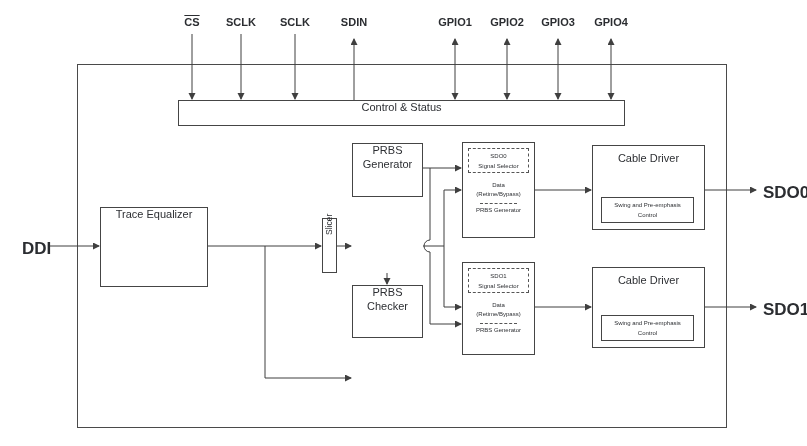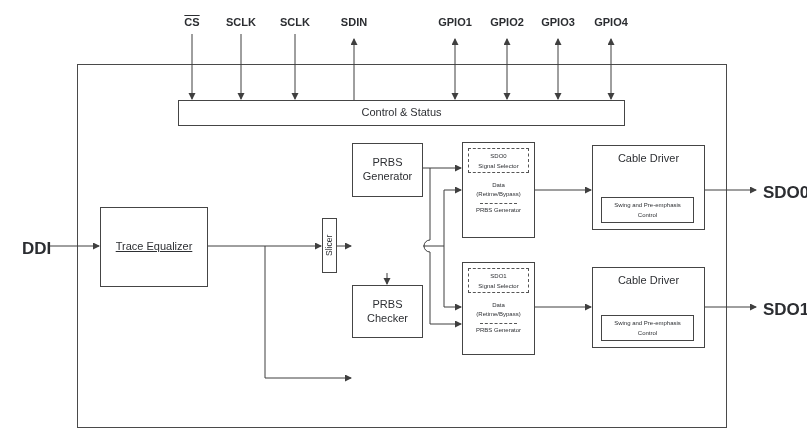--- a/index.html
+++ b/index.html
@@ -4,29 +4,29 @@
 <style>
   html,body{margin:0;padding:0;background:#ffffff;}
   .canvas{
     position:relative;width:807px;height:446px;background:#ffffff;
     font-family:"Liberation Sans",sans-serif;color:#2d2f33;overflow:hidden;
   }
   .canvas *{box-sizing:border-box;}
   svg.wires{position:absolute;left:0;top:0;z-index:3;pointer-events:none;}
   .chip{position:absolute;left:77px;top:64px;width:650px;height:364px;border:1px solid #4a4a4a;z-index:1;}
   .blk{position:absolute;border:1px solid #454545;background:#ffffff;z-index:2;
-       display:flex;align-items:center;justify-content:center;text-align:center;}
+       display:flex;align-items:flex-start;justify-content:center;text-align:center;}
   .blk-label{font-size:11px;line-height:1.25;white-space:pre-line;color:#2d2f33;}
   .pin-label{position:absolute;top:16px;transform:translateX(-50%);font-size:11px;font-weight:600;color:#2b2d31;z-index:2;white-space:nowrap;}
   .ovl{text-decoration:overline;}
   .side-label{position:absolute;font-size:17px;font-weight:600;color:#2b2d31;z-index:2;white-space:nowrap;}
   
   .ctrl{left:178px;top:100px;width:447px;height:26px;}
   
-  .teq{left:100px;top:207px;width:108px;height:80px;text-decoration:underline;}
+  .teq{left:100px;top:207px;width:108px;height:80px;}
   .slicer{left:322px;top:218px;width:15px;height:55px;}
   .slicer .blk-label{transform:rotate(-90deg);font-size:8.5px;white-space:nowrap;}
   .prbsgen{left:352px;top:143px;width:71px;height:54px;}
   .cdr{left:352px;top:220px;width:71px;height:53px;}
   .prbschk{left:352px;top:285px;width:71px;height:53px;}
   .eye{left:352px;top:352px;width:71px;height:51px;}
   
   .sel{display:block;}
   .sel0{left:462px;top:142px;width:73px;height:96px;}
   .sel1{left:462px;top:262px;width:73px;height:93px;}

